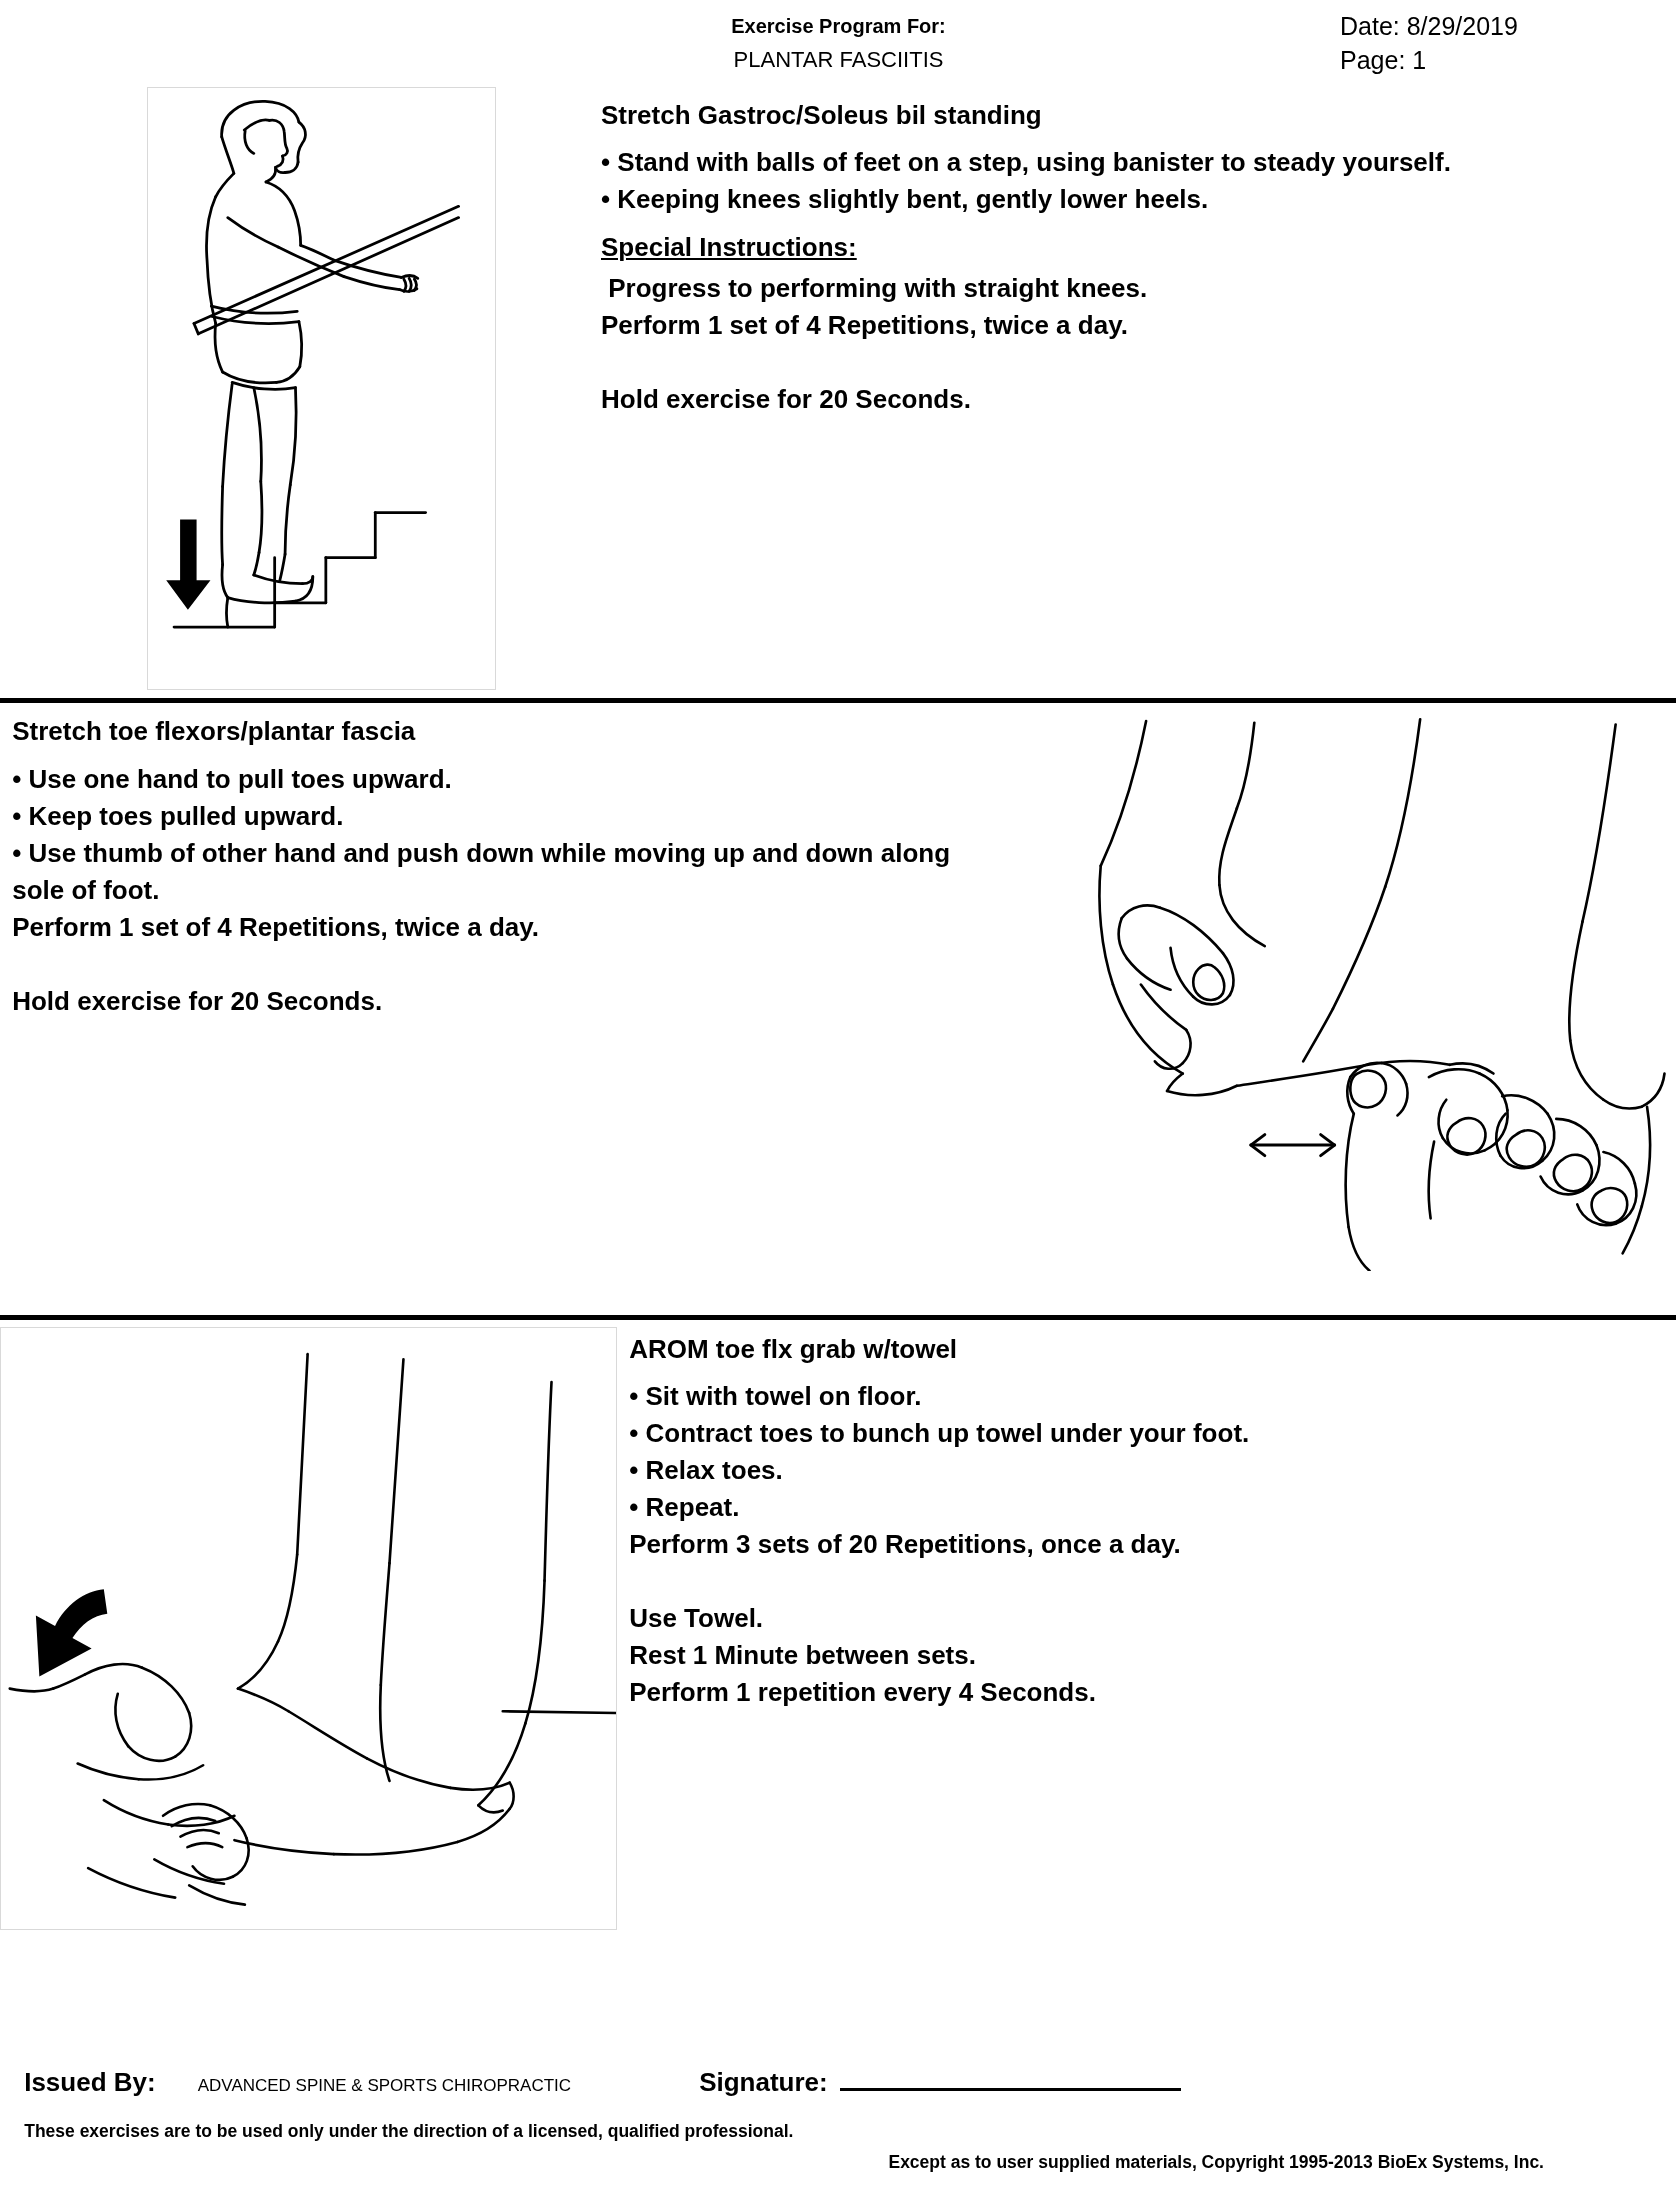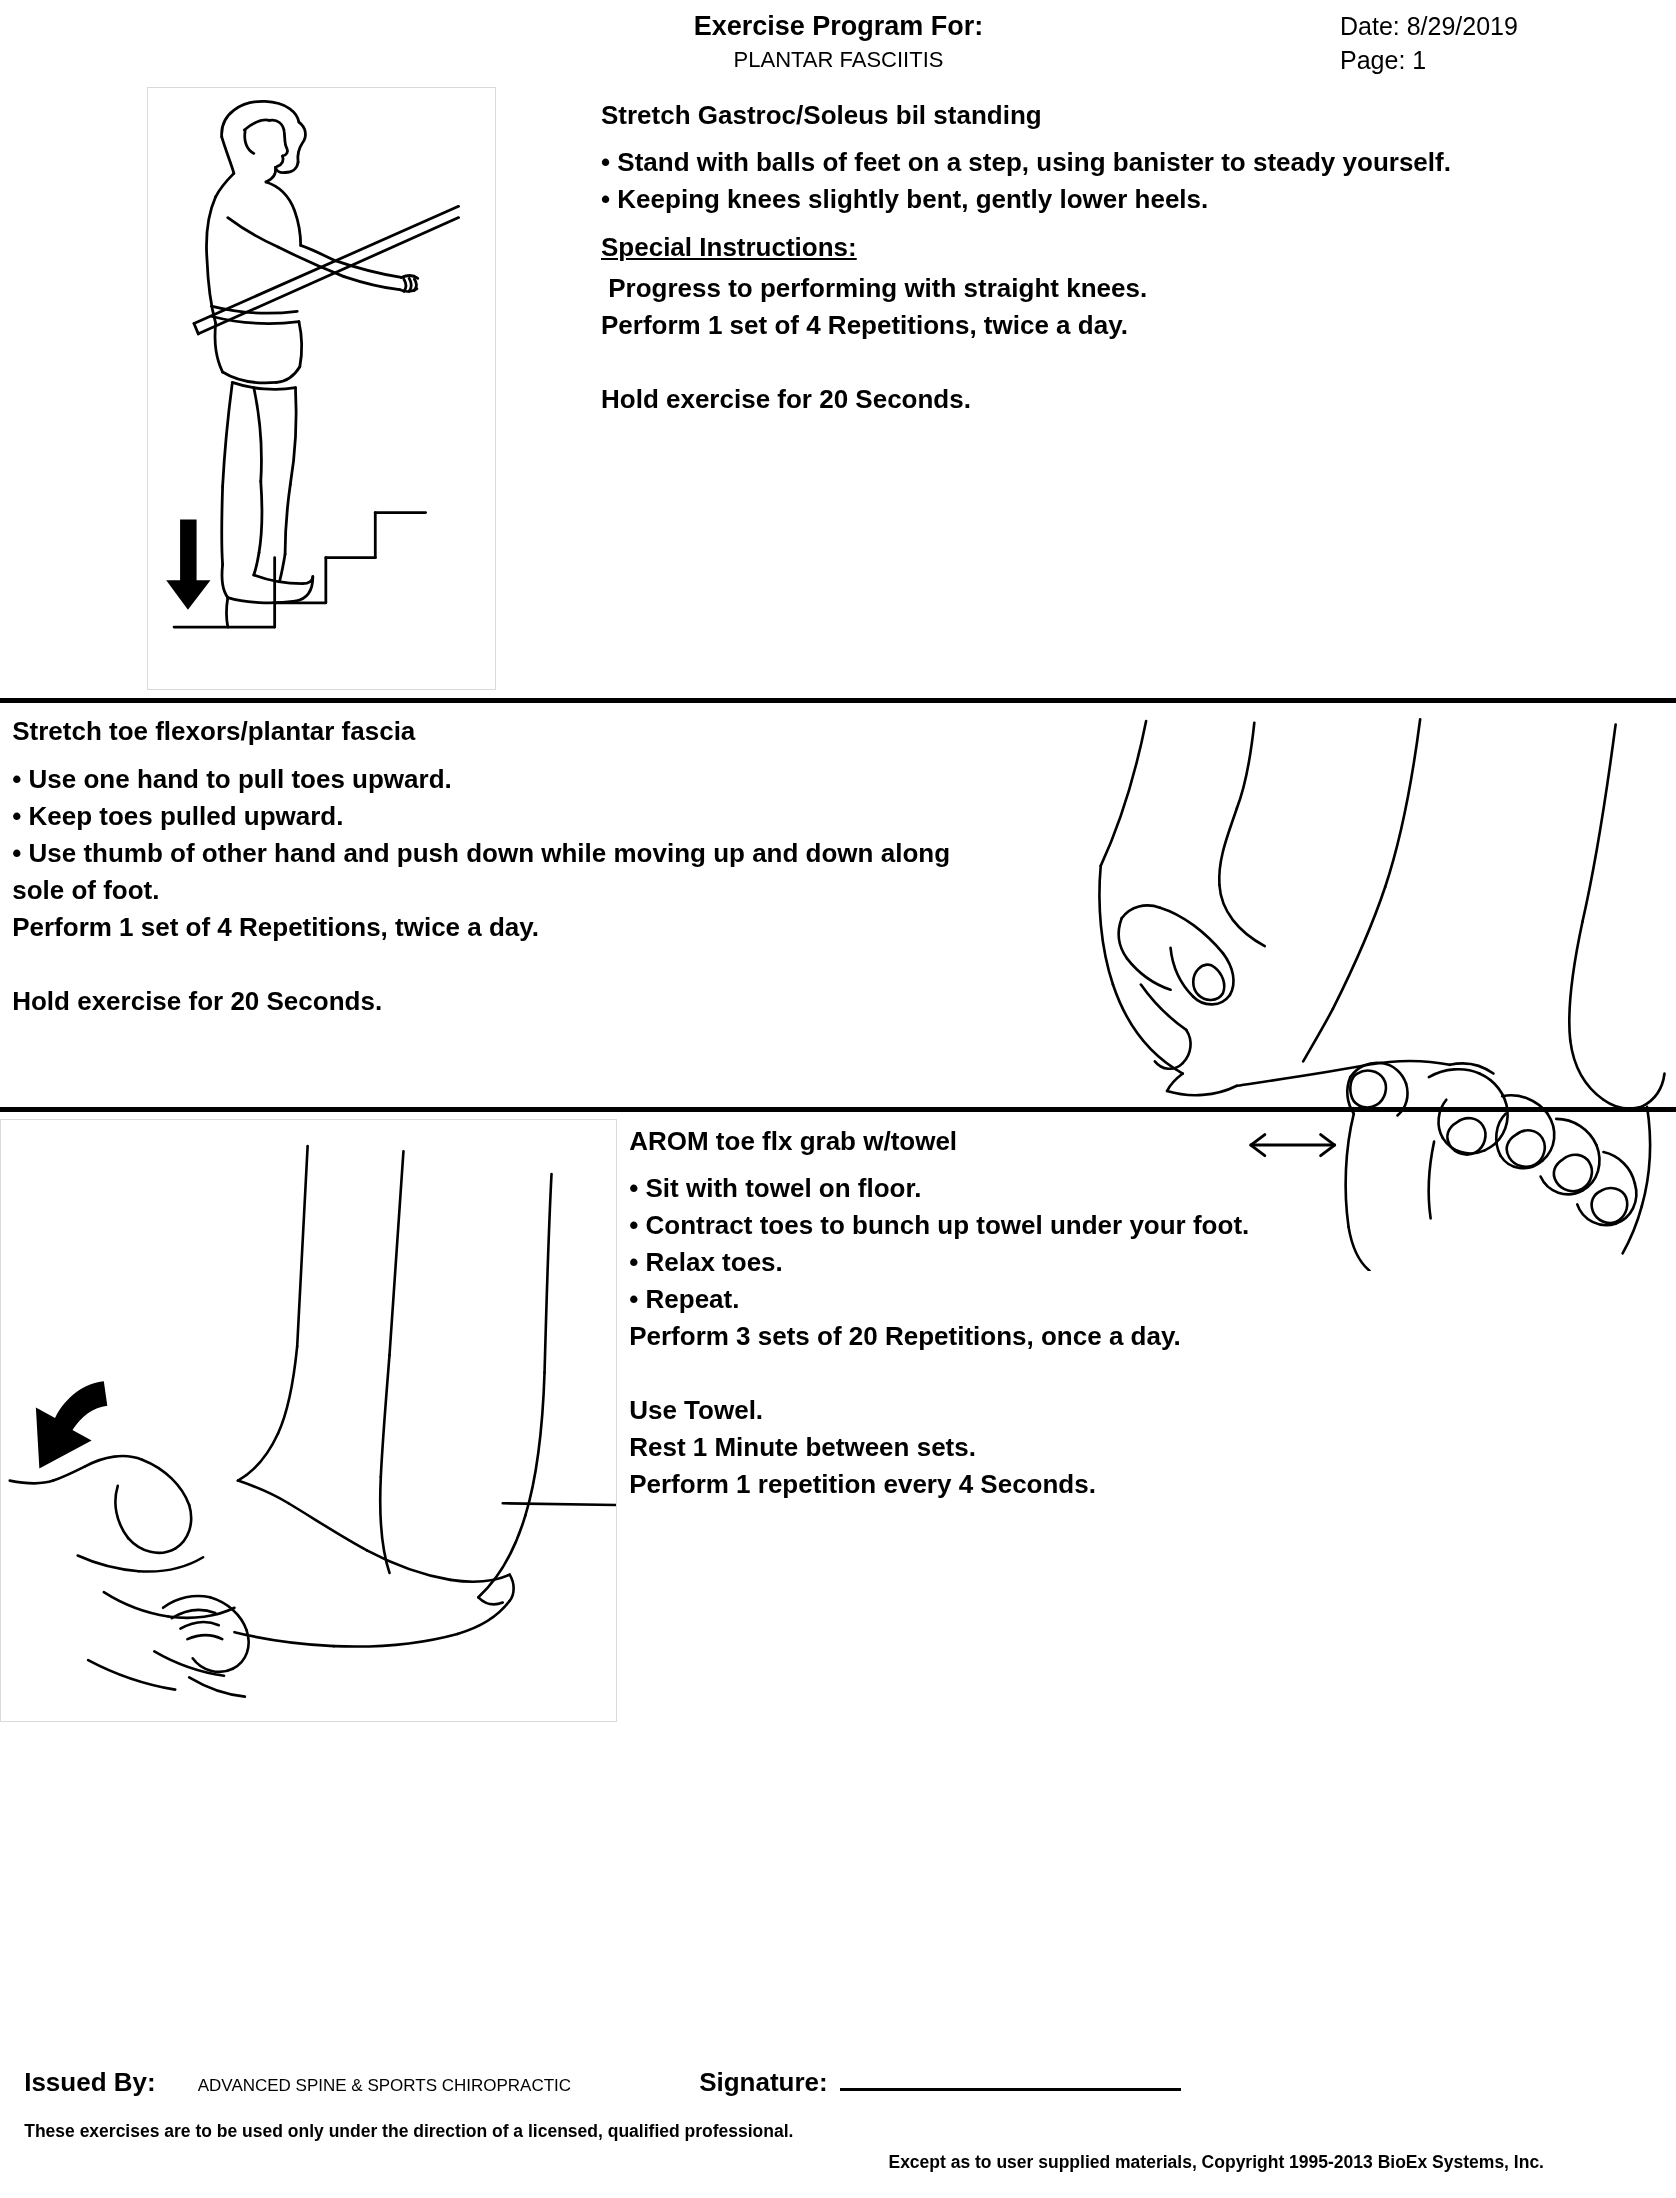--- a/index.html
+++ b/index.html
@@ -32,21 +32,21 @@
     box-sizing: border-box;
   }
   .header-center {
     position: absolute;
     left: 0;
     right: 0;
     top: 8.7px;
     text-align: center;
   }
   .header-title {
-    font-size: 27px;
+    font-size: 20px;
     font-weight: bold;
     line-height: 34px;
     letter-spacing: 0px;
   }
   .header-subtitle {
     font-size: 22px;
     font-weight: normal;
     line-height: 34px;
   }
   .header-right {
@@ -288,21 +288,21 @@
       </div>
       <div class="ex-line"> Progress to performing with straight knees.</div>
       <div class="ex-line">Perform 1 set of 4 Repetitions, twice a day.</div>
       <div class="ex-line spacer"></div>
       <div class="ex-line">Hold exercise for 20 Seconds.</div>
     </div>
   </div>
 
   <div class="divider"></div>
 
-  <div class="exercise img-right" style="height:404px;">
+  <div class="exercise img-right" style="height:612px;">
     <div class="figure-box" style="width:576px;height:559px;margin-right:8.7px;margin-top:8.7px;">
       <svg viewBox="0 0 660 640" xmlns="http://www.w3.org/2000/svg">
         <g fill="none" stroke="#000" stroke-width="3" stroke-linecap="round" stroke-linejoin="round">
 
           <path d="M62 10 C52 60 36 120 10 176"></path>
           <path d="M186 12 C182 50 176 84 166 110"></path>
           <path d="M166 110 C156 140 144 168 146 198"></path>
           <path d="M146 198 C148 228 168 252 198 268"></path>
 
           <path d="M34 236 C44 222 62 218 78 224"></path>

